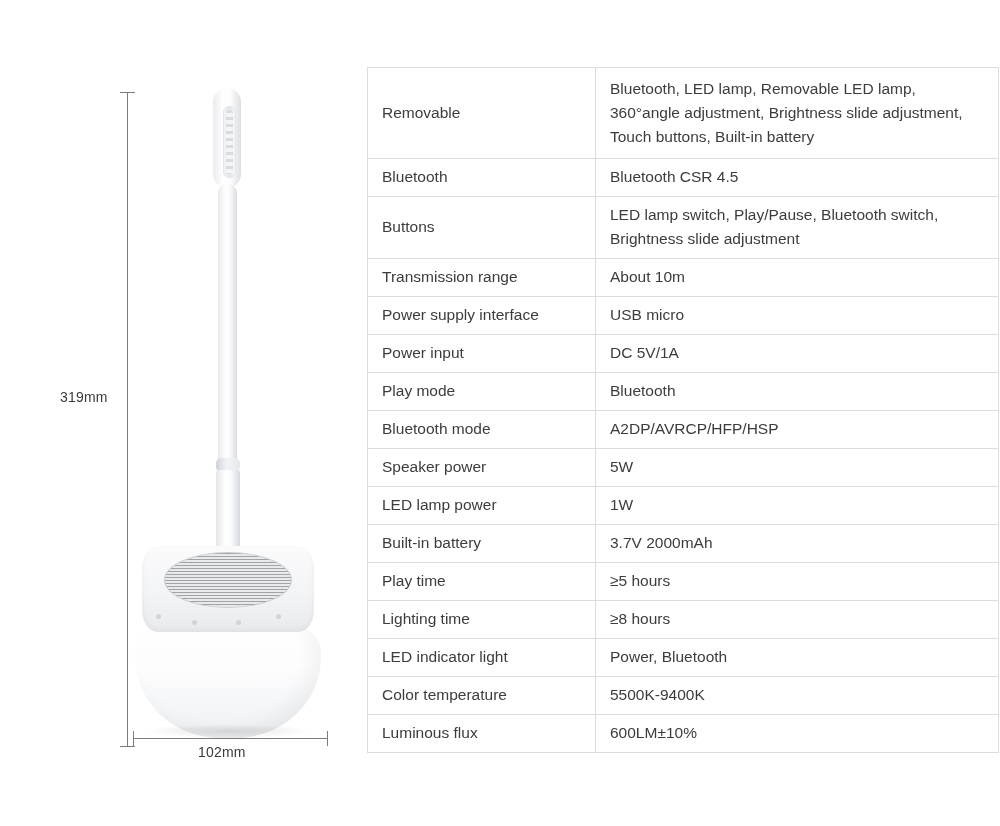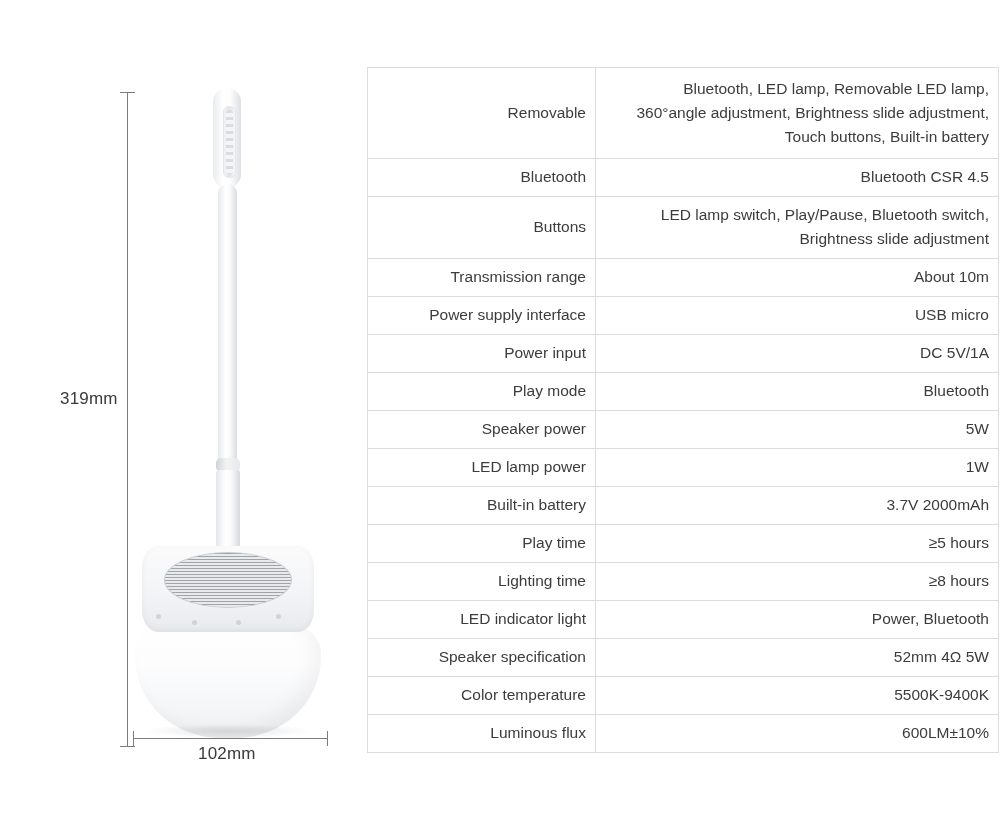--- a/index.html
+++ b/index.html
@@ -20,21 +20,21 @@
   .product-panel {
     position: absolute;
     left: 0;
     top: 0;
     width: 360px;
     height: 826px;
   }
 
   .dim-label {
     position: absolute;
-    font-size: 17px;
+    font-size: 14px;
     color: #3a3a3a;
     letter-spacing: 0.2px;
   }
   .dim-height-label {
     left: 60px;
     top: 389px;
   }
   .dim-width-label {
     left: 198px;
     top: 744px;
@@ -217,21 +217,20 @@
     table-layout: fixed;
     font-size: 15.5px;
   }
   .spec-table td {
     border: 1px solid #dcdcdc;
     padding: 6px 9px 7px 14px;
     vertical-align: middle;
     color: #3c3c3c;
     line-height: 1.55;
     font-weight: 400;
-    text-align: right;
   }
   .spec-table td.key {
     width: 204px;
   }
   .spec-table td.val {
     width: 379px;
   }
   .spec-table tr.tall td {
     padding-top: 9px;
     padding-bottom: 9px;
@@ -294,20 +293,24 @@
     </tr>
     <tr>
       <td class="key">Power input</td>
       <td class="val">DC 5V/1A</td>
     </tr>
     <tr>
       <td class="key">Play mode</td>
       <td class="val">Bluetooth</td>
     </tr>
     <tr>
+      <td class="key">Bluetooth mode</td>
+      <td class="val">A2DP/AVRCP/HFP/HSP</td>
+    </tr>
+    <tr>
       <td class="key">Speaker power</td>
       <td class="val">5W</td>
     </tr>
     <tr>
       <td class="key">LED lamp power</td>
       <td class="val">1W</td>
     </tr>
     <tr>
       <td class="key">Built-in battery</td>
       <td class="val">3.7V 2000mAh</td>
@@ -318,24 +321,20 @@
     </tr>
     <tr>
       <td class="key">Lighting time</td>
       <td class="val">≥8 hours</td>
     </tr>
     <tr>
       <td class="key">LED indicator light</td>
       <td class="val">Power, Bluetooth</td>
     </tr>
     <tr>
-      <td class="key">Speaker specification</td>
-      <td class="val">52mm  4Ω  5W</td>
-    </tr>
-    <tr>
       <td class="key">Color temperature</td>
       <td class="val">5500K-9400K</td>
     </tr>
     <tr>
       <td class="key">Luminous flux</td>
       <td class="val">600LM±10%</td>
     </tr>
 
   </tbody>
 </table>

